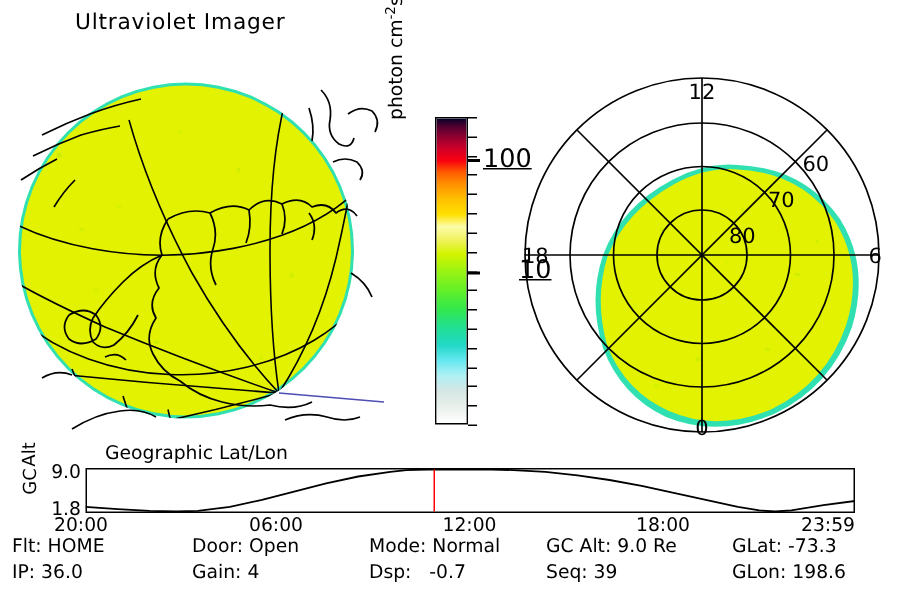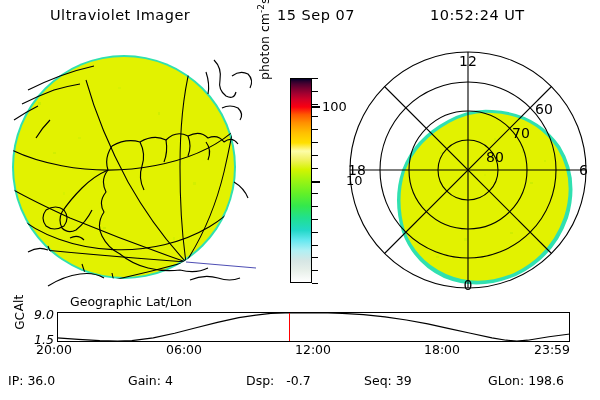--- a/index.html
+++ b/index.html
@@ -22,38 +22,38 @@
   .panel-svg{display:block;}
 
   
   #cbar-wrap{left:262px;top:60px;width:80px;height:235px;}
   #cbar-box{position:absolute;left:28px;top:18px;width:22px;height:205px;
             border:1px solid #000;box-sizing:border-box;overflow:hidden;}
   #cbar-grad{position:absolute;inset:0;}
   #cbar-ticks{position:absolute;left:50px;top:18px;width:8px;height:205px;}
   .cb-tick{position:absolute;left:0;width:6px;height:1px;background:#000;}
   .cb-tick.major{width:8px;height:2px;}
-  .cb-lab{position:absolute;left:60px;font-size:13px;transform:translateY(-50%);}
+  .cb-lab{position:absolute;left:60px;font-size:17px;transform:translateY(-50%);text-decoration:underline;}
   #cbar-axis-title{position:absolute;left:-6px;top:20px;width:200px;
      font-size:12.5px;transform:rotate(-90deg);transform-origin:0 0;
      white-space:nowrap;}
   #cbar-axis-title sup{font-size:9px;vertical-align:super;}
 
   
   #strip{left:0;top:296px;width:600px;height:58px;}
   #strip-box{position:absolute;left:57px;top:16px;width:513px;height:30px;
              border:1px solid #000;box-sizing:border-box;}
   #strip-curve{position:absolute;left:57px;top:16px;}
   #strip-marker{position:absolute;top:17px;width:1px;height:28px;background:#f00;}
   #strip-ylab{position:absolute;left:22px;top:8px;width:46px;height:46px;}
   #strip-ylab span{position:absolute;font-size:12px;transform:rotate(-90deg);
      transform-origin:50% 50%;white-space:nowrap;}
   #ylab-gc{left:-11px;top:10px;}
   #ylab-alt{left:-11px;top:-8px;}
-  .ytick-lab{position:absolute;font-size:12.5px;right:0;transform:translateY(-50%);font-style:italic;}
+  .ytick-lab{position:absolute;font-size:12.5px;right:0;transform:translateY(-50%);}
   #ytl-wrap{position:absolute;left:0;top:0;width:54px;height:58px;}
   .xtick-lab{position:absolute;top:46px;font-size:12.5px;}
   .strip-title{position:absolute;top:0px;font-size:12.5px;}
   #title-geo{left:70px;}
   #title-mlt{left:407px;}
 
   
   #status{left:0;top:358px;width:600px;height:40px;font-size:12.5px;}
   .st-row{position:absolute;left:0;width:600px;height:18px;}
   #st-row0{top:0;}
@@ -64,22 +64,20 @@
   
   text{font-family:"DejaVu Sans","Liberation Sans",sans-serif;fill:#000;}
 </style>
 </head>
 <body>
 
 <div id="root">
 
   <div id="header" class="abs">
     <div class="t txt" id="hdr-title">Ultraviolet Imager</div>
-    <div class="t txt" id="hdr-date">15 Sep 07</div>
-    <div class="t txt" id="hdr-time">10:52:24 UT</div>
   </div>
 
   <div id="geo-panel" class="abs">
     <svg class="panel-svg" width="248" height="250" viewBox="0 0 248 250">
       <defs>
         <clipPath id="globeClip">
             <circle cx="116" cy="125" r="112"></circle>
           </clipPath>
         <clipPath id="diskClip">
             <circle cx="116" cy="125" r="110"></circle>
@@ -258,39 +256,46 @@
 
     <div class="strip-title txt" id="title-geo">Geographic Lat/Lon</div>
 
     <div id="strip-ylab">
       <span id="ylab-gc">GC</span>
       <span id="ylab-alt">Alt</span>
     </div>
 
     <div id="ytl-wrap">
       <div class="ytick-lab" id="ytl-top" style="top:18px;">9.0</div>
-      <div class="ytick-lab" id="ytl-bot" style="top:43px;">1.5</div>
+      <div class="ytick-lab" id="ytl-bot" style="top:43px;">1.8</div>
     </div>
 
     <div id="strip-box"></div>
 
     <svg id="strip-curve" width="513" height="30" viewBox="0 0 513 30">
       <polyline id="alt-trace" fill="none" stroke="#000" stroke-width="1.2" points="0.00,25.89 21.39,27.44 42.78,28.61 60.60,29.00 74.86,28.61 96.25,25.89 117.64,21.22 139.03,15.78 160.42,10.33 181.81,5.67 203.20,2.56 213.90,1.39 228.16,1.00 235.29,1.00 249.55,1.00 256.68,1.00 270.94,1.00 285.20,1.39 306.59,2.56 327.98,4.89 349.37,8.00 370.76,11.89 392.15,16.56 413.54,21.22 434.93,25.89 449.19,28.22 459.88,29.00 470.58,28.22 491.97,24.72 513.00,22.00"></polyline>
     </svg>
 
     <div id="strip-marker" style="left: 289.436px; background: rgb(255, 0, 0);"></div>
 
     <div class="xtick-lab" style="left:36px;">20:00</div>
     <div class="xtick-lab" style="left:166px;">06:00</div>
     <div class="xtick-lab" style="left:295px;">12:00</div>
     <div class="xtick-lab" style="left:424px;">18:00</div>
     <div class="xtick-lab" style="left:534px;">23:59</div>
   </div>
 
   <div id="status" class="abs">
+    <div class="st-row" id="st-row0">
+      <div class="st-cell c0 txt">Flt: HOME</div>
+      <div class="st-cell c1 txt">Door: Open</div>
+      <div class="st-cell c2 txt">Mode: Normal</div>
+      <div class="st-cell c3 txt">GC Alt: 9.0 Re</div>
+      <div class="st-cell c4 txt">GLat: -73.3</div>
+    </div>
     <div class="st-row" id="st-row1">
       <div class="st-cell c0 txt">IP: 36.0</div>
       <div class="st-cell c1 txt">Gain: 4</div>
       <div class="st-cell c2 txt">Dsp:   -0.7</div>
       <div class="st-cell c3 txt">Seq: 39</div>
       <div class="st-cell c4 txt">GLon: 198.6</div>
     </div>
   </div>
 
 </div>

